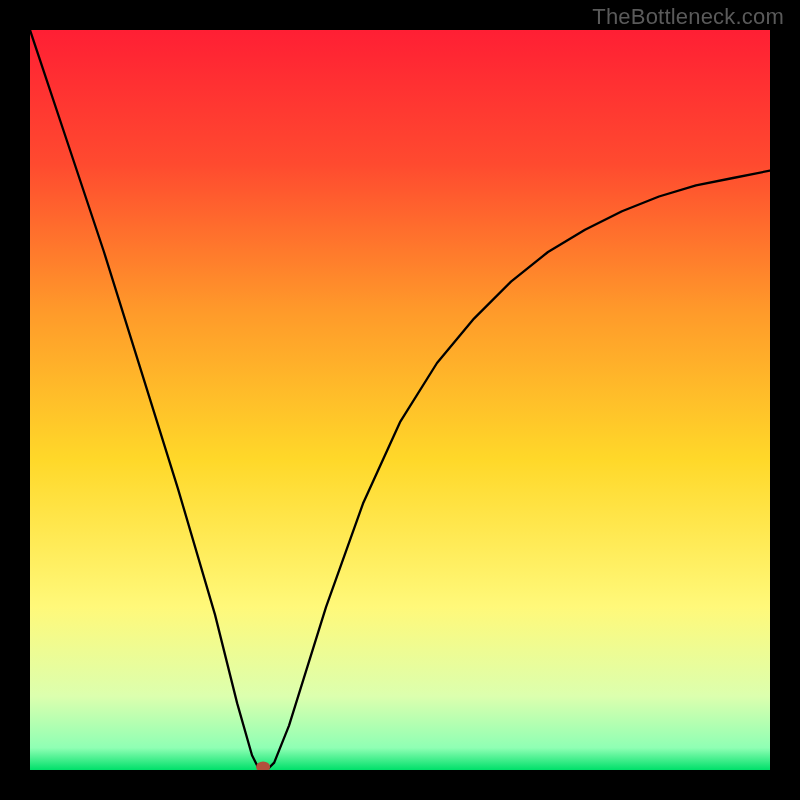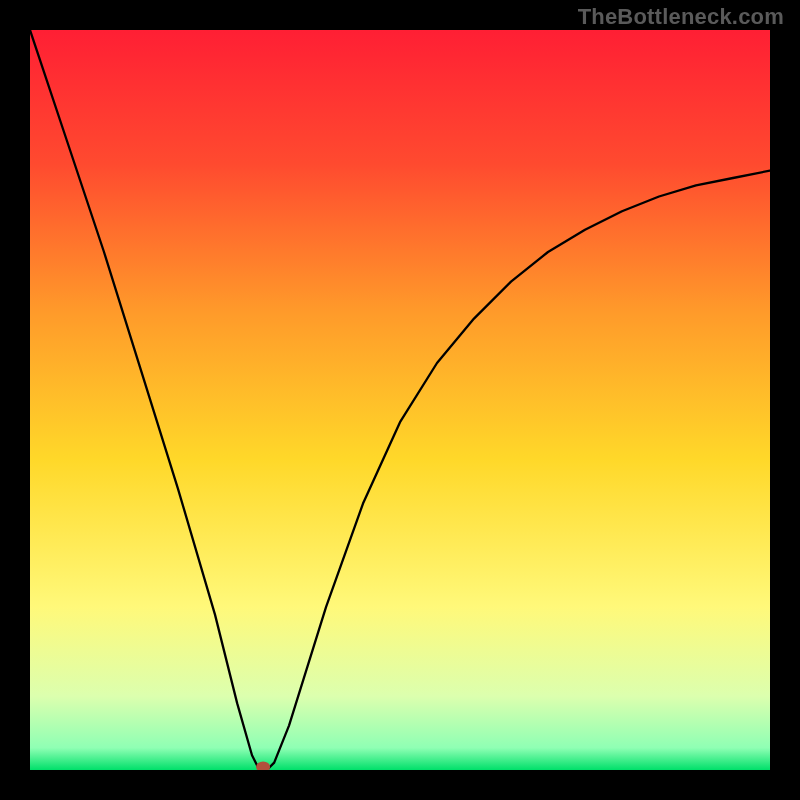--- a/index.html
+++ b/index.html
@@ -18,21 +18,21 @@
     width: 800px;
     height: 800px;
     background: #000;
   }
   .watermark {
     position: absolute;
     top: 4px;
     right: 16px;
     color: #5a5a5a;
     font-size: 22px;
-    font-weight: 700;
+    font-weight: 400;
     letter-spacing: 0.2px;
     user-select: none;
   }
   .plot {
     position: absolute;
     left: 30px;
     top: 30px;
     width: 740px;
     height: 740px;
     overflow: hidden;

